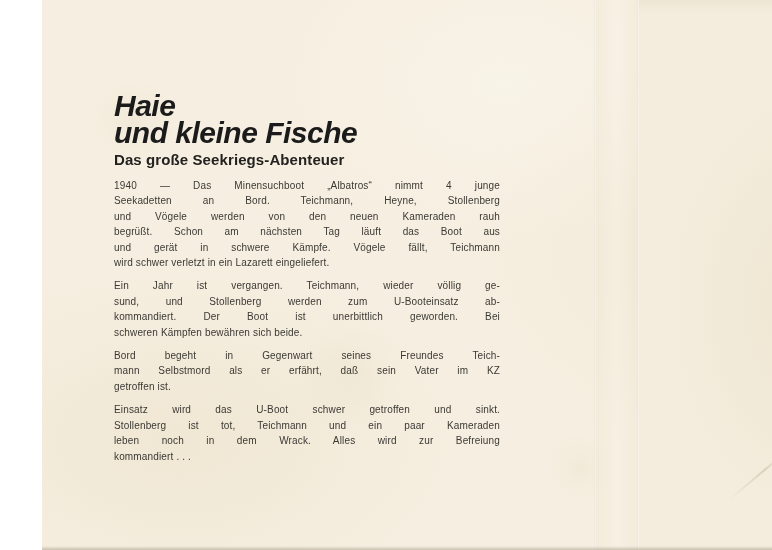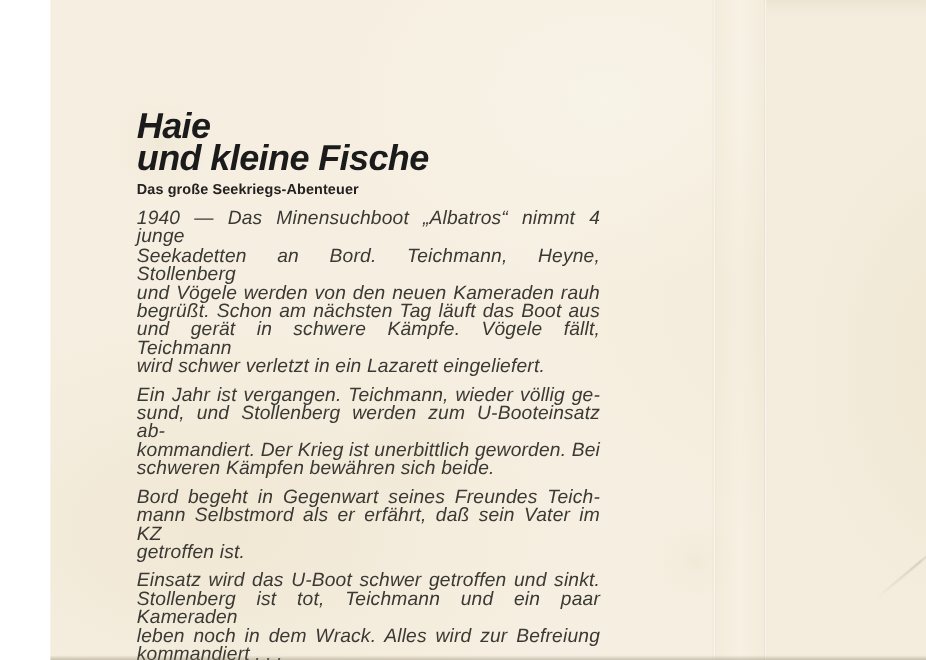--- a/index.html
+++ b/index.html
@@ -76,33 +76,32 @@
     font-style: italic;
     font-weight: bold;
     font-size: 30px;
     line-height: 27px;
     letter-spacing: -0.5px;
     color: #1b1b1b;
   }
   .subtitle {
     margin-top: 5px;
     font-weight: bold;
-    font-size: 12px;
+    font-size: 15px;
     letter-spacing: 0.1px;
     color: #232220;
   }
   .paras { margin-top: 10px; }
   .para { margin-bottom: 8px; }
   .pline {
-    font-size: 16px;
+    font-size: 10px;
     line-height: 15.4px;
     letter-spacing: 0.15px;
     color: #3b3934;
     white-space: nowrap;
-    font-style: italic;
   }
   .pline.just {
     white-space: normal;
     text-align: justify;
     text-align-last: justify;
     -moz-text-align-last: justify;
   }
 </style>
 </head>
 <body>
@@ -127,21 +126,21 @@
           <div class="pline just">1940 — Das Minensuchboot „Albatros“ nimmt 4 junge</div>
           <div class="pline just">Seekadetten an Bord. Teichmann, Heyne, Stollenberg</div>
           <div class="pline just">und Vögele werden von den neuen Kameraden rauh</div>
           <div class="pline just">begrüßt. Schon am nächsten Tag läuft das Boot aus</div>
           <div class="pline just">und gerät in schwere Kämpfe. Vögele fällt, Teichmann</div>
           <div class="pline">wird schwer verletzt in ein Lazarett eingeliefert.</div>
         </div>
         <div class="para">
           <div class="pline just">Ein Jahr ist vergangen. Teichmann, wieder völlig ge-</div>
           <div class="pline just">sund, und Stollenberg werden zum U-Booteinsatz ab-</div>
-          <div class="pline just">kommandiert. Der Krieg ist unerbittlich geworden. Bei</div>
+          <div class="pline just">kommandiert. Der Boot ist unerbittlich geworden. Bei</div>
           <div class="pline">schweren Kämpfen bewähren sich beide.</div>
         </div>
         <div class="para">
           <div class="pline just">Bord begeht in Gegenwart seines Freundes Teich-</div>
           <div class="pline just">mann Selbstmord als er erfährt, daß sein Vater im KZ</div>
           <div class="pline">getroffen ist.</div>
         </div>
         <div class="para">
           <div class="pline just">Einsatz wird das U-Boot schwer getroffen und sinkt.</div>
           <div class="pline just">Stollenberg ist tot, Teichmann und ein paar Kameraden</div>

